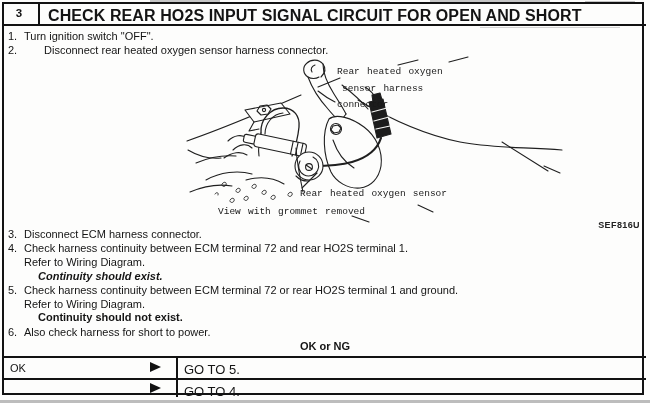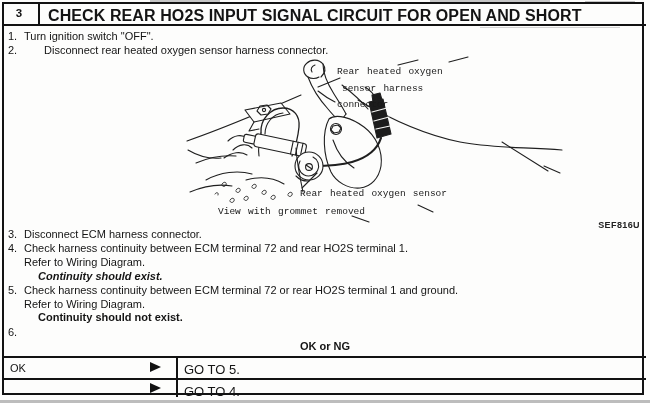--- a/index.html
+++ b/index.html
@@ -102,20 +102,21 @@
   <div class="step-text sub" style="top:256px;">Refer to Wiring Diagram.</div>
   <div class="step-text bold-sub" style="top:270px;font-style:italic;">Continuity should exist.</div>
 
   <div class="step-num" style="top:284px;">5.</div>
   <div class="step-text" style="top:284px;">Check harness continuity between ECM terminal 72 or rear HO2S terminal 1 and ground.</div>
 
   <div class="step-text sub" style="top:298px;">Refer to Wiring Diagram.</div>
   <div class="step-text bold-sub" style="top:311px;">Continuity should not exist.</div>
 
   <div class="step-num" style="top:326px;">6.</div>
+  <div class="step-text" style="top:326px;">Also check harness for short to power.</div>
 
   <div class="result-prompt">OK or NG</div>
 
   <svg class="abs" style="left:0;top:0;" width="650" height="403" viewBox="0 0 650 403" fill="none" stroke="#1f1f1f" stroke-width="1.1" stroke-linecap="round" stroke-linejoin="round">
 
     <g>
       <path d="M187,141 C222,129 262,112 301,95"></path>
       <path d="M318,87 L340,78"></path>
       <path d="M398,65 L418,60"></path>
       <path d="M449,62 L468,57"></path>

